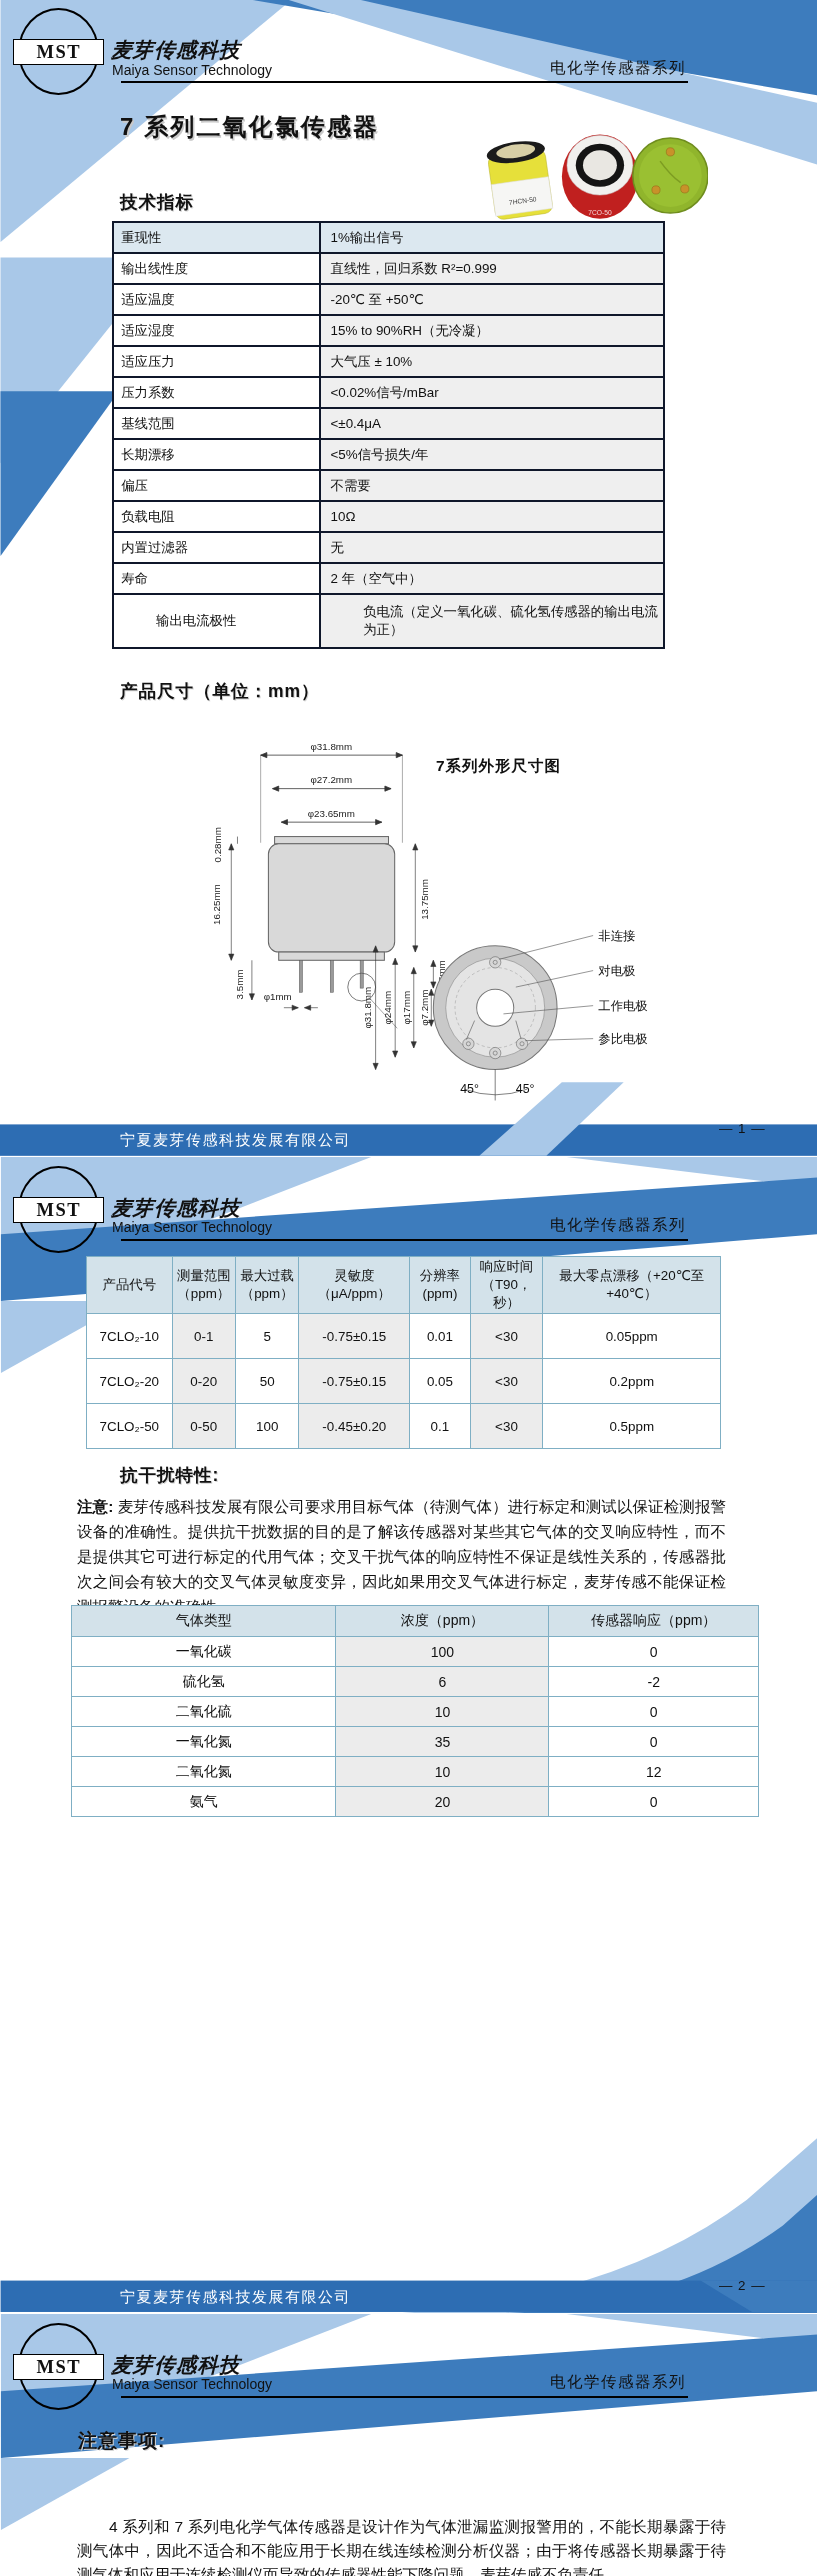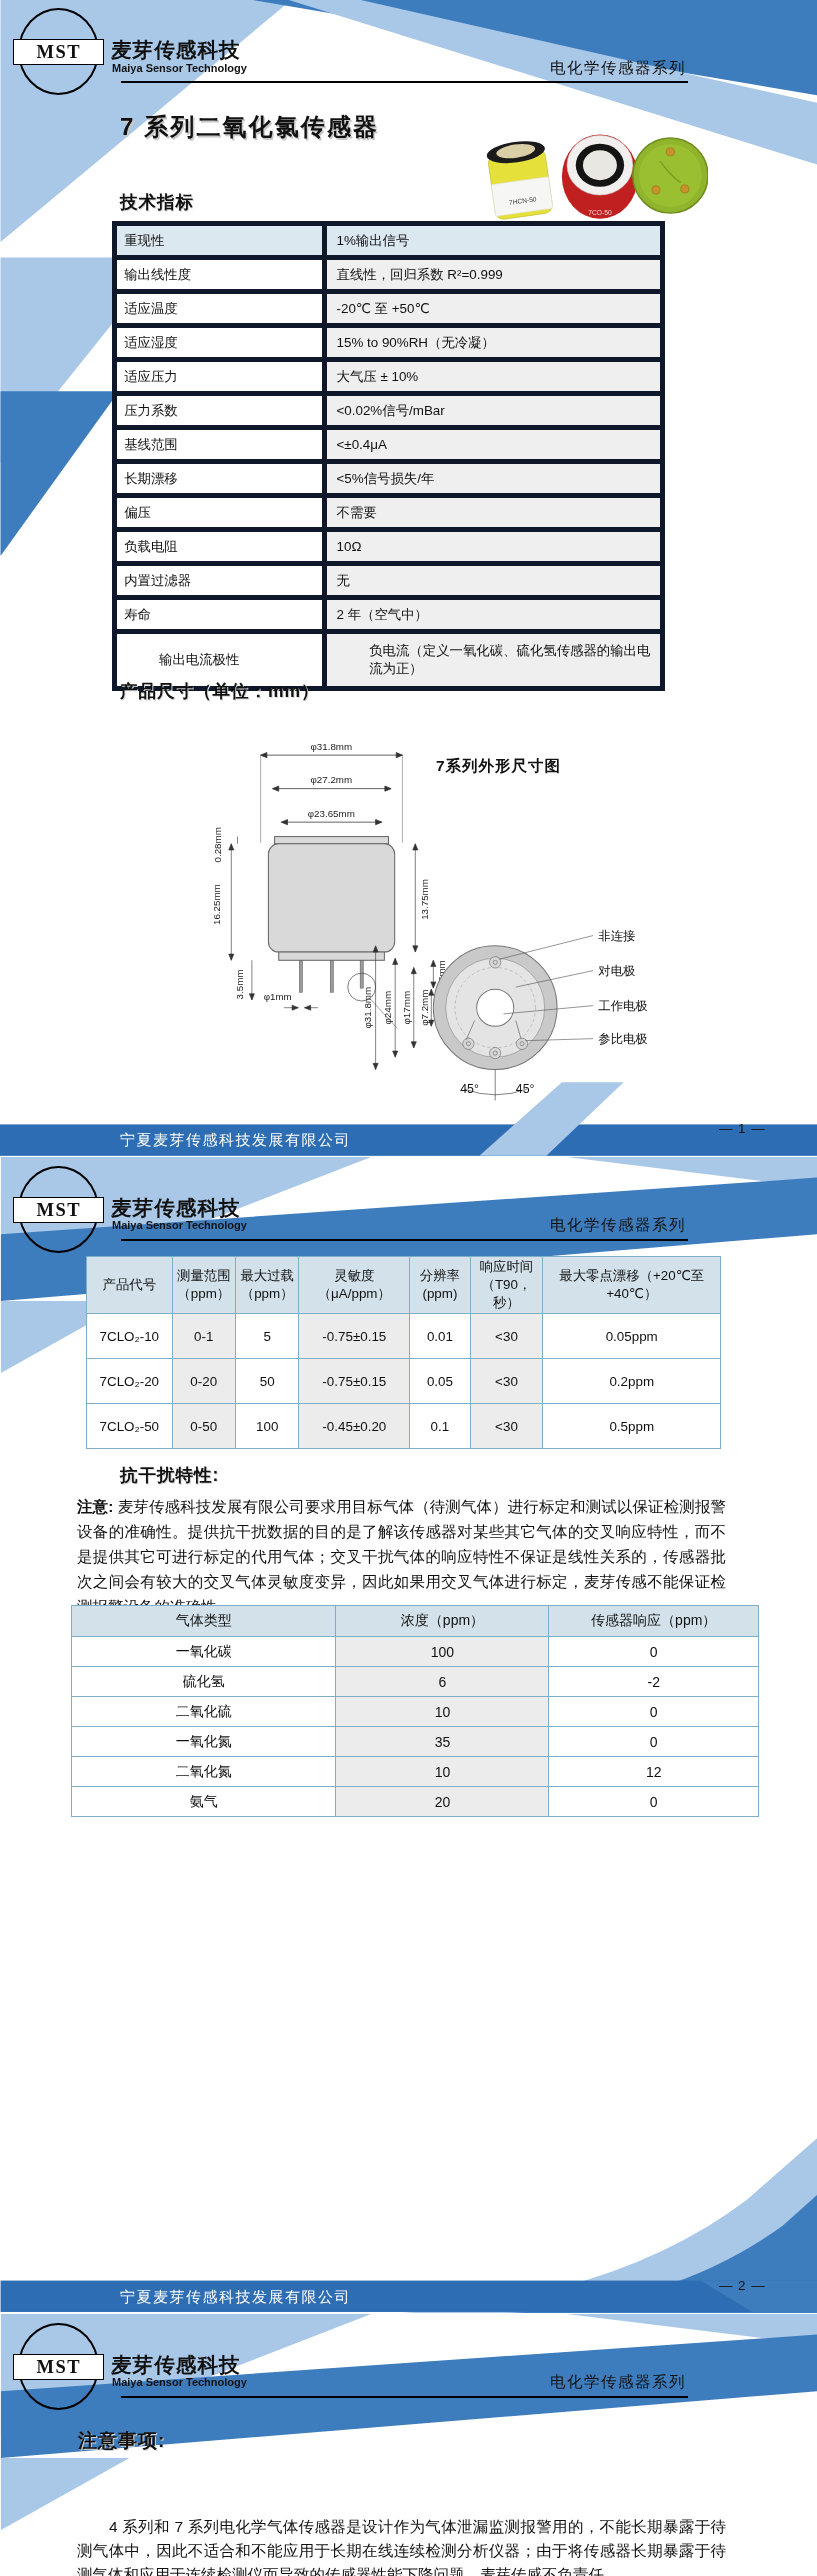--- a/index.html
+++ b/index.html
@@ -5,32 +5,32 @@
   html,body{margin:0;padding:0;background:#888;}
   .doc{position:relative;width:818px;margin:0 auto;background:#fff;
        font-family:"Liberation Sans","DejaVu Sans",sans-serif;color:#111;}
   .page{position:relative;width:818px;height:1157px;overflow:hidden;background:#fff;}
   .abs{position:absolute;}
   svg{display:block;}
   
   .logo-ellipse{border:2.6px solid #000;border-radius:50%;}
   .logo-box{background:#fff;border:1.5px solid #000;display:flex;align-items:center;justify-content:center;
             font-family:"Liberation Serif","DejaVu Serif",serif;font-weight:bold;font-size:18.5px;letter-spacing:1.5px;}
-  .brand-cn{font-size:20.6px;font-weight:bold;letter-spacing:1px;}
-  .brand-en{font-size:11px;font-weight:bold;}
+  .brand-cn{font-size:20.6px;font-weight:bold;letter-spacing:1px;font-style:italic;}
+  .brand-en{font-size:14px;font-weight:normal;}
   .series{font-size:15.5px;letter-spacing:1.5px;text-align:right;width:196px;}
   .rule{height:1.5px;background:#000;}
   .page-no{font-size:13.4px;letter-spacing:1px;color:#111;}
   .footer-co{top:1131px;left:120px;color:#fff;font-size:15px;letter-spacing:1.5px;}
   
   .title{font-size:24px;font-weight:bold;letter-spacing:2.1px;text-shadow:1.5px 1.5px 0 #c9c9c9;}
   .h2{font-size:17.5px;font-weight:bold;letter-spacing:1px;text-shadow:1px 1px 0 #d5d5d5;}
   table{border-collapse:collapse;table-layout:fixed;}
   .spec-table{width:553px;font-size:13.4px;}
-  .spec-table td{border:5px solid #0f172a;padding:0 0 0 7.2px;height:29px;}
+  .spec-table td{border:2px solid #0f172a;padding:0 0 0 7.2px;height:29px;}
   .spec-table td.v{background:#efefef;padding-left:9.3px;margin-top:20px;}
   .spec-table tr.hl td{background:#dce8f0;}
   .spec-table tr.last td{height:52px;padding-left:42px;}
   .spec-table td.k{width:198px;background:#fff;}
   
   .model-table{width:635px;font-size:13.4px;text-align:center;}
   .model-table th,.model-table td{border:1px solid #7fafc4;}
   .model-table th{background:#d3e2ea;font-weight:normal;height:51px;line-height:1.35;padding:1px 2.1px;}
   .model-table td{height:42px;background:#fff;}
   .model-table td:nth-child(2),.model-table td:nth-child(4),.model-table td:nth-child(6){background:#ececec;}

